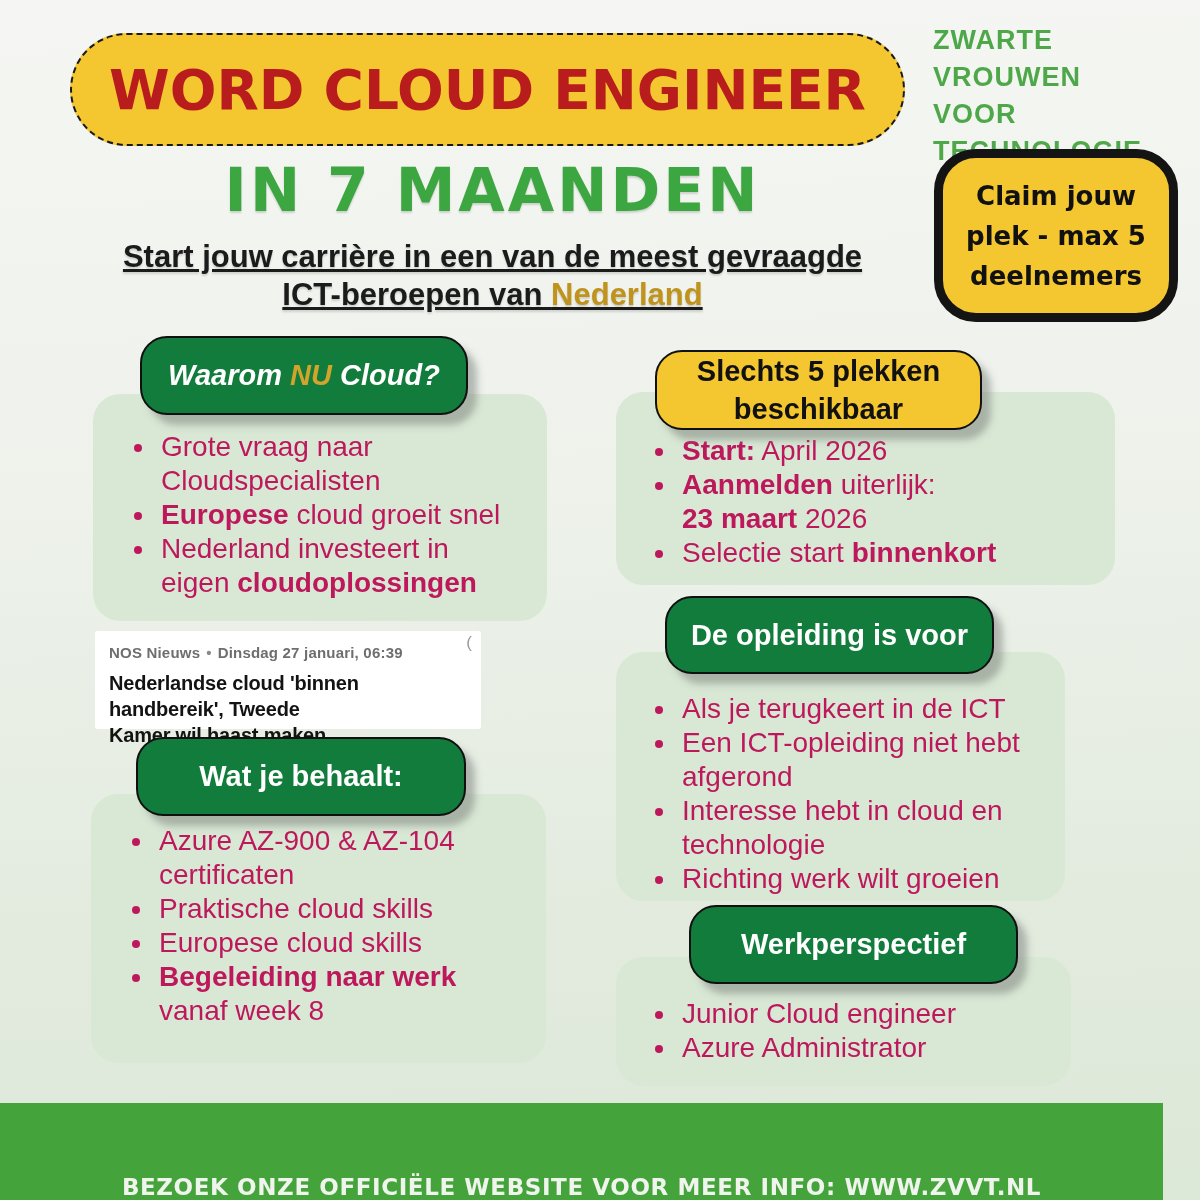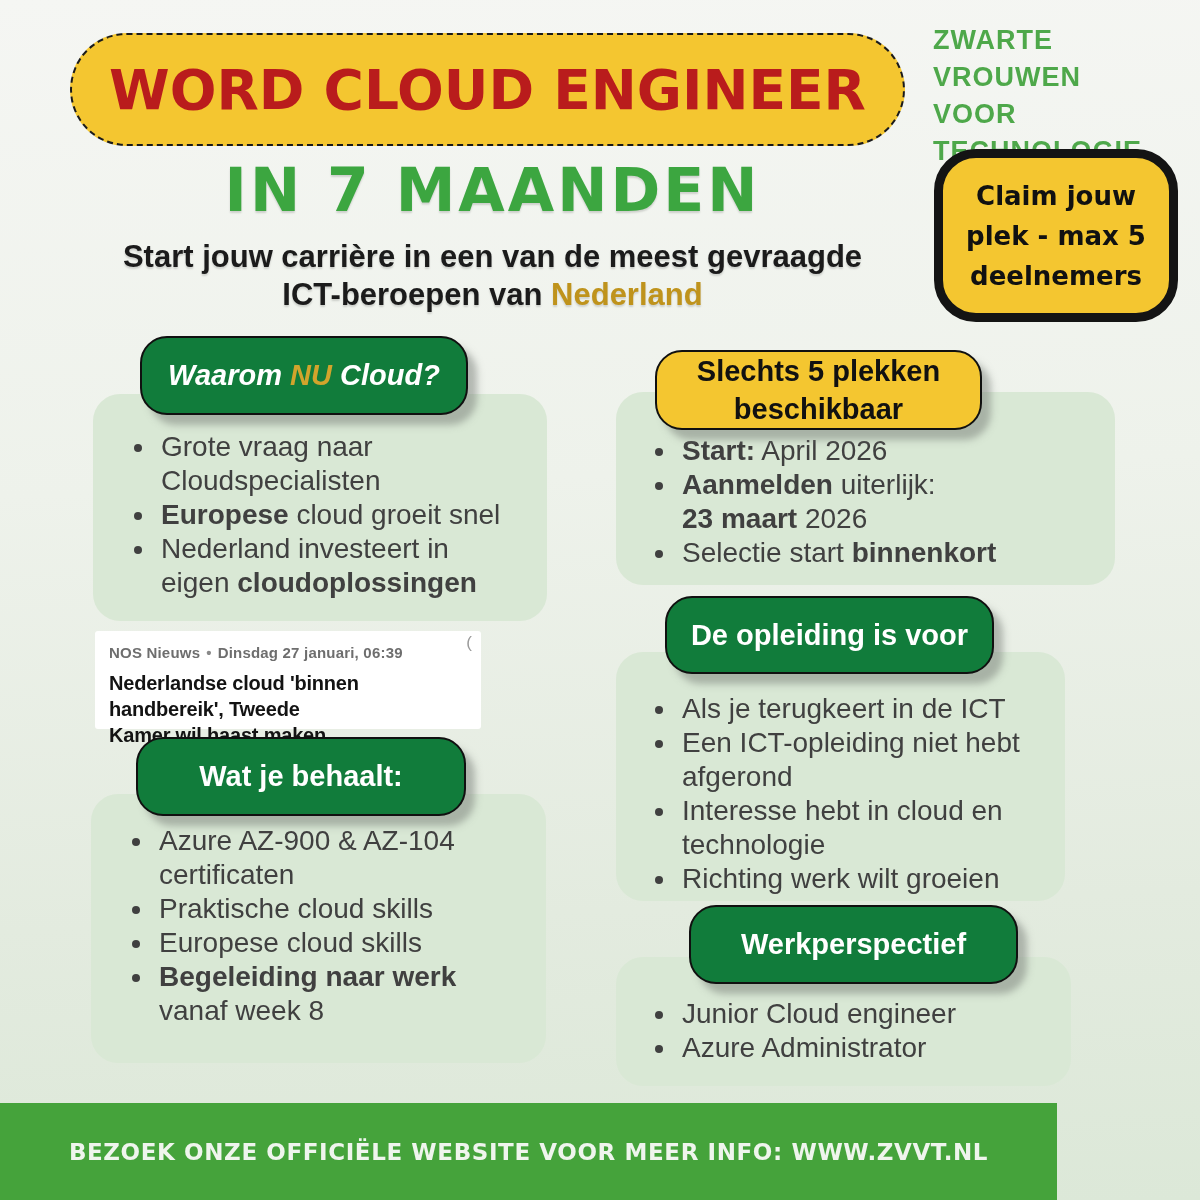--- a/index.html
+++ b/index.html
@@ -50,20 +50,21 @@
     font-weight: bold; font-size: 60px; letter-spacing: 3px;
     color: #3CA640;
     text-shadow: 0 2px 2px rgba(0,0,0,0.15);
   }
   .subtitle {
     position: absolute; left: 55px; top: 238px; width: 875px;
     text-align: center;
     font-weight: bold; font-size: 31px; line-height: 38px;
     color: #1b1b1b;
     text-shadow: 0 2px 2px rgba(0,0,0,0.15);
+    text-decoration: underline;
   }
   .gold { color: #BF931C; }
   .nu-gold { color: #D2A42C; }
 
   
   .gbox {
     position: absolute;
     background: #D9E8D5;
     border-radius: 27px;
     z-index: 1;
@@ -79,21 +80,21 @@
     text-align: center;
     font-weight: bold; font-size: 29px; line-height: 37px;
     box-shadow: 9px 10px 7px rgba(120,126,120,0.5);
   }
   .badge.green { background: #117C3B; color: #ffffff; }
   .badge.yellow { background: #F4C630; color: #111; white-space: pre-line; margin-top: 13px; }
 
   ul.bullets {
     margin: 0; box-sizing: border-box;
     list-style: disc outside;
-    font-size: 28px; line-height: 34px; color: #404040;
+    font-size: 28px; line-height: 34px; color: #be185d;
   }
   ul.bullets li { padding-left: 4px; }
   ul.bullets b, ul.bullets .b { font-weight: bold; }
 
   
   .news {
     position: absolute; left: 95px; top: 631px; width: 386px; height: 98px;
     box-sizing: border-box;
     background: #ffffff; border-radius: 3px;
     padding: 13px 14px 0 14px;
@@ -106,23 +107,23 @@
   .news-headline {
     margin-top: 9px;
     font-weight: bold; font-size: 20px; line-height: 26px; letter-spacing: -0.2px;
     color: #131313; white-space: pre-line;
   }
   .news-paren {
     position: absolute; right: 9px; top: 2px;
     color: #9a9a9a; font-size: 17px; font-weight: normal;
   }
   .footer {
-    position: absolute; left: 0; top: 1103px; width: 1057px; height: 97px;
+    position: absolute; left: 0; top: 1103px; width: 1163px; height: 97px;
     background: #45A33B;
-    display: flex; align-items: center; justify-content: center;
+    display: flex; align-items: flex-end; justify-content: center;
     font-family: "DejaVu Sans", sans-serif;
     font-weight: bold; font-size: 23px; letter-spacing: 0.6px;
     color: #eff5ed;
   }
 </style>
 </head>
 <body>
 
 <div class="page">
 

